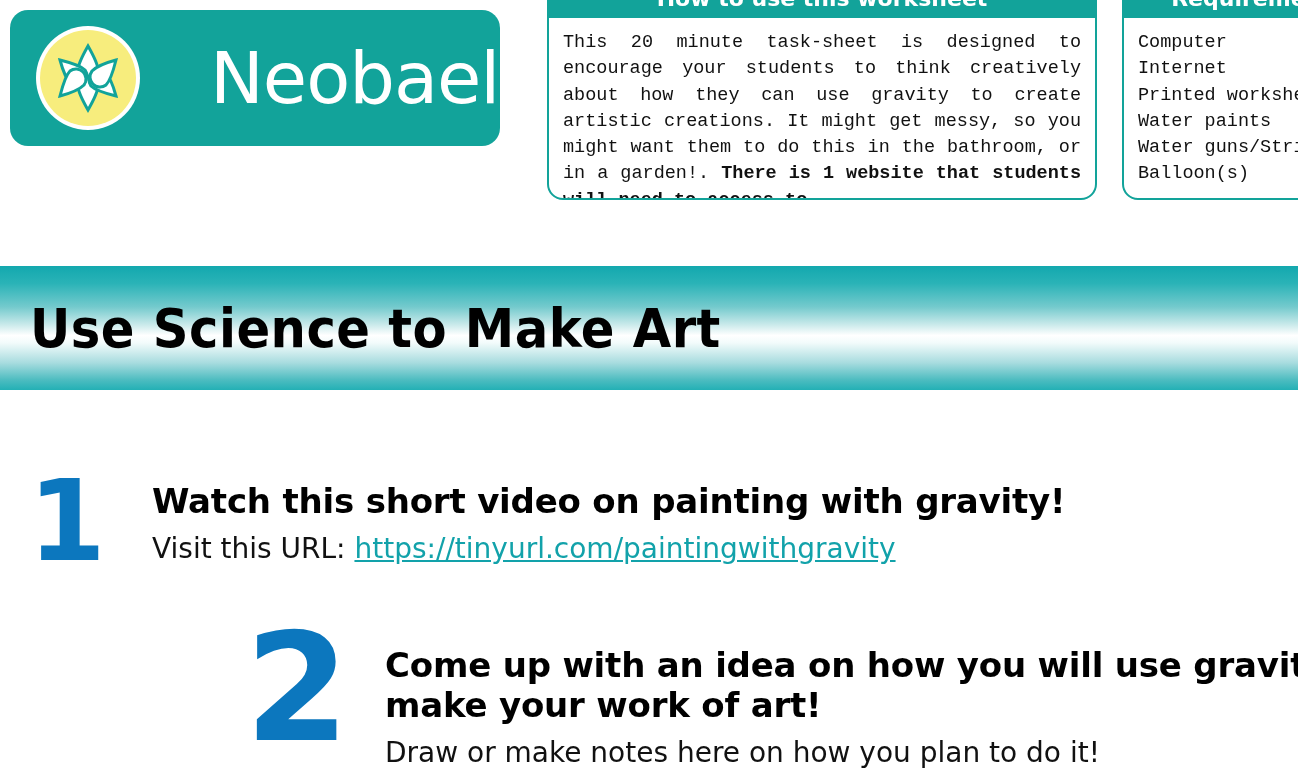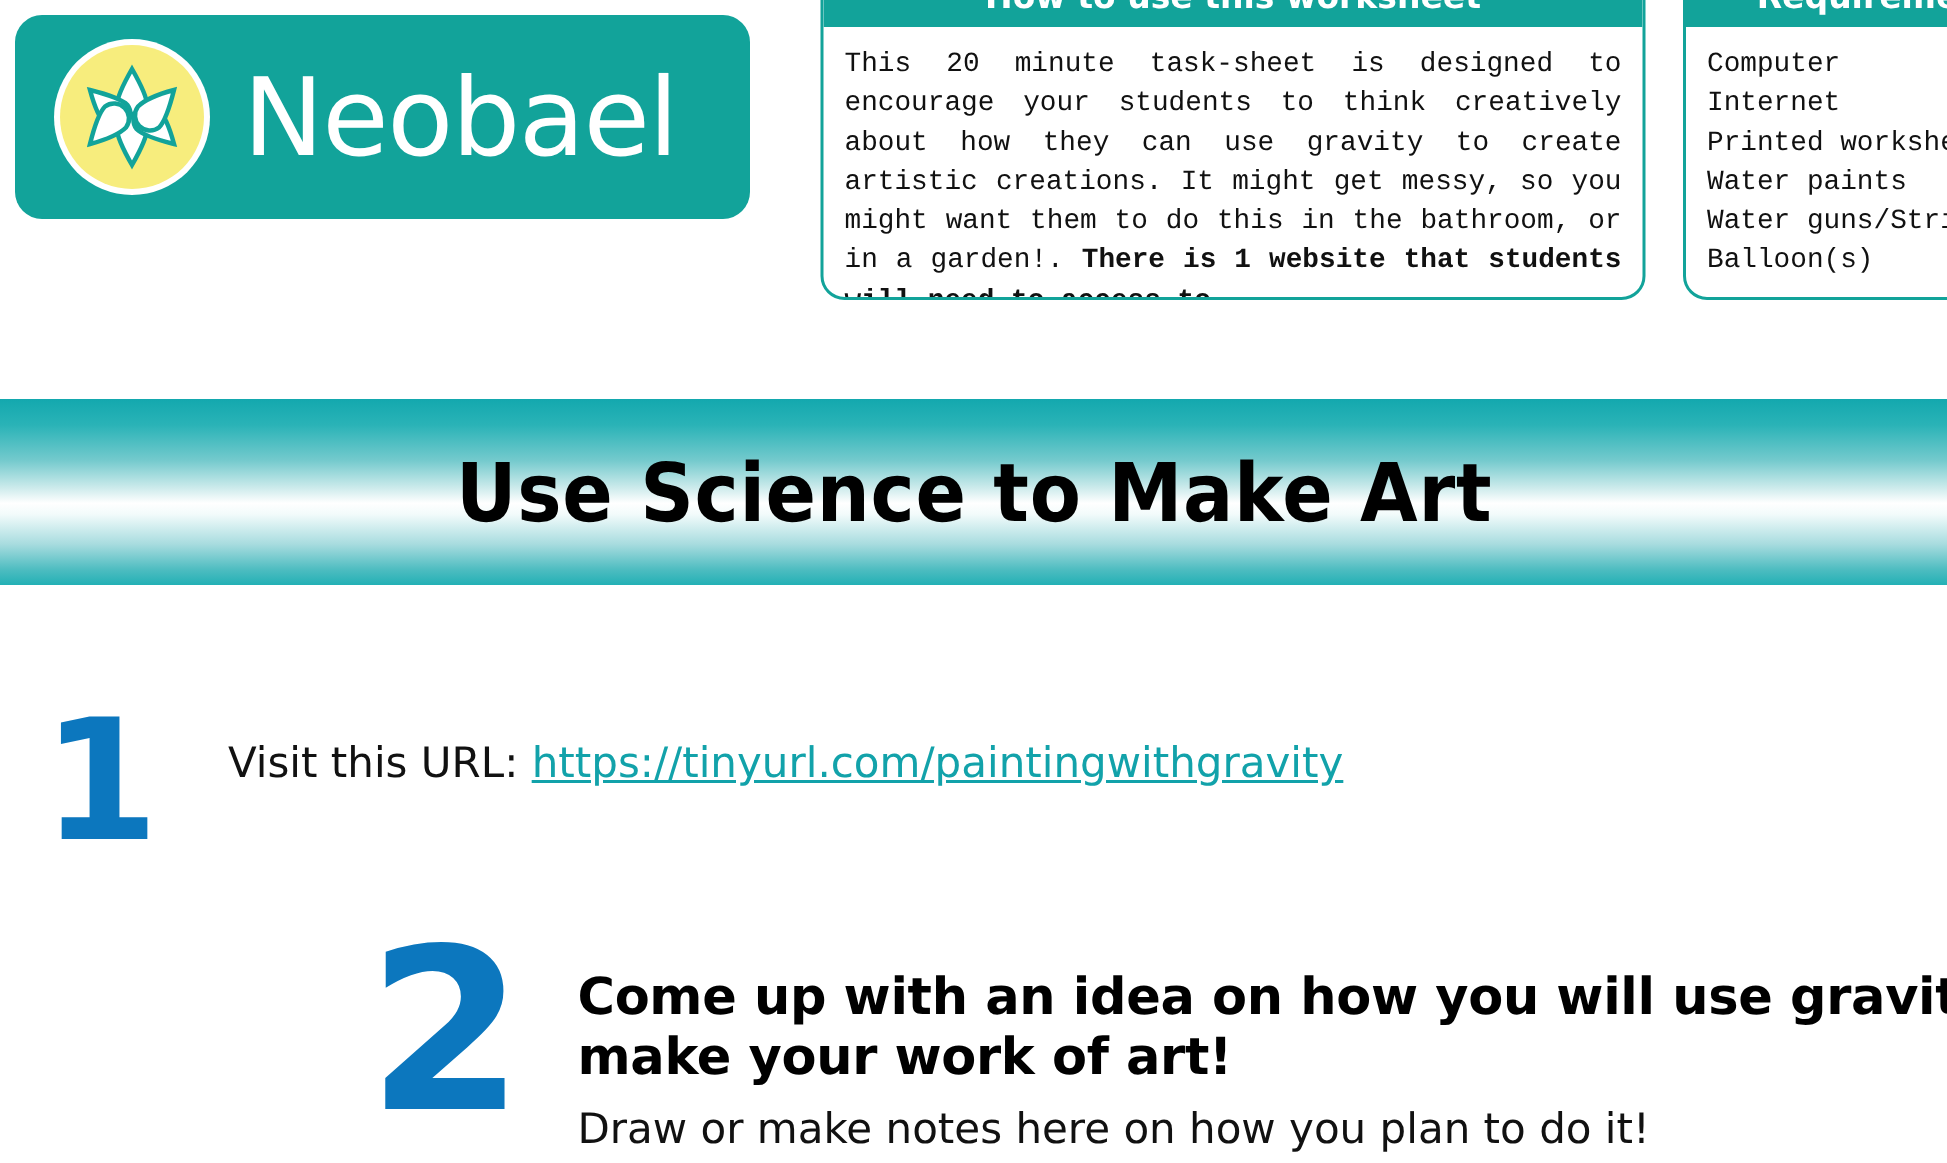--- a/index.html
+++ b/index.html
@@ -22,20 +22,21 @@
     left: 10px;
     top: 10px;
     width: 490px;
     height: 136px;
     background: #12A39A;
     border-radius: 18px;
     display: flex;
     align-items: center;
     padding-left: 22px;
     box-sizing: border-box;
+    gap: 48px;
   }
   #logo-mark {
     width: 112px;
     height: 112px;
     flex: 0 0 112px;
   }
   #logo-wordmark {
     font-family: "DejaVu Sans", sans-serif;
     font-size: 72px;
     line-height: 1;
@@ -105,21 +106,20 @@
       #2ab3b7 14%,
       #74cacd 33%,
       #c8e9ea 47%,
       #ffffff 56%,
       #f2fbfb 62%,
       #a8dcdf 78%,
       #4cbcc0 92%,
       #23b0b5 100%);
     display: flex;
     align-items: center;
-    justify-content: center;
   }
   #title-text {
     font-family: "DejaVu Sans", sans-serif;
     font-weight: bold;
     font-size: 54px;
     color: #000000;
     letter-spacing: 0.5px;
     transform: scaleX(0.92);
   }
 
@@ -235,20 +235,21 @@
   </div>
 </div>
 
 <div id="title-banner">
   <div id="title-text">Use Science to Make Art</div>
 </div>
 
 <div class="step" id="step-1">
   <div class="step-number">1</div>
   <div class="step-body">
+    <div class="step-heading">Watch this short video on painting with gravity!</div>
     <div class="step-sub">
       <span>Visit this URL: </span><a class="step-link" href="#">https://tinyurl.com/paintingwithgravity</a>
     </div>
   </div>
 </div>
 
 <div class="step" id="step-2">
   <div class="step-number">2</div>
   <div class="step-body">
     <div class="step-heading">Come up with an idea on how you will use gravity to make your work of art!</div>

